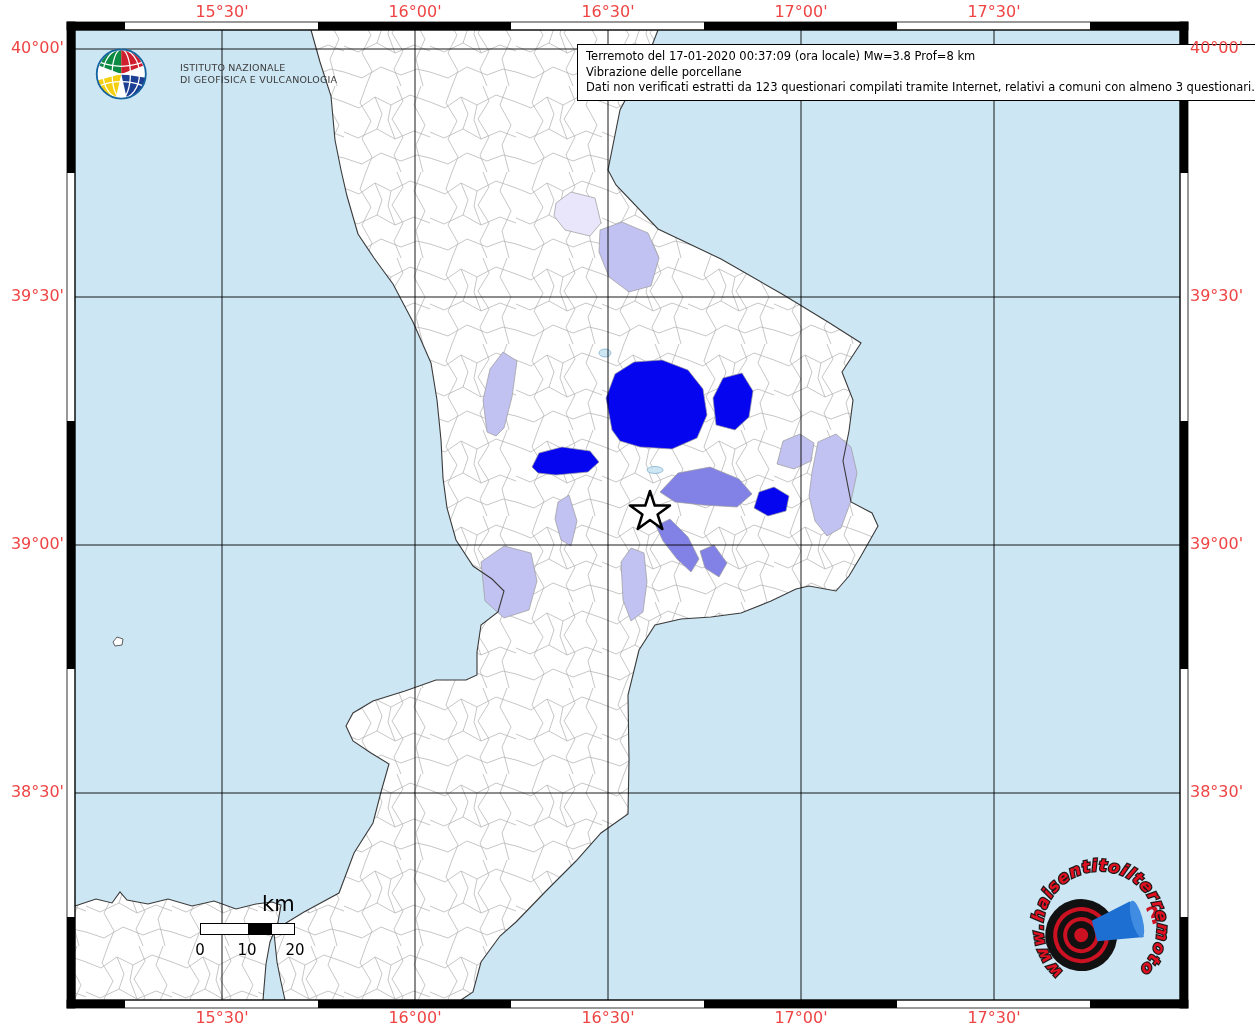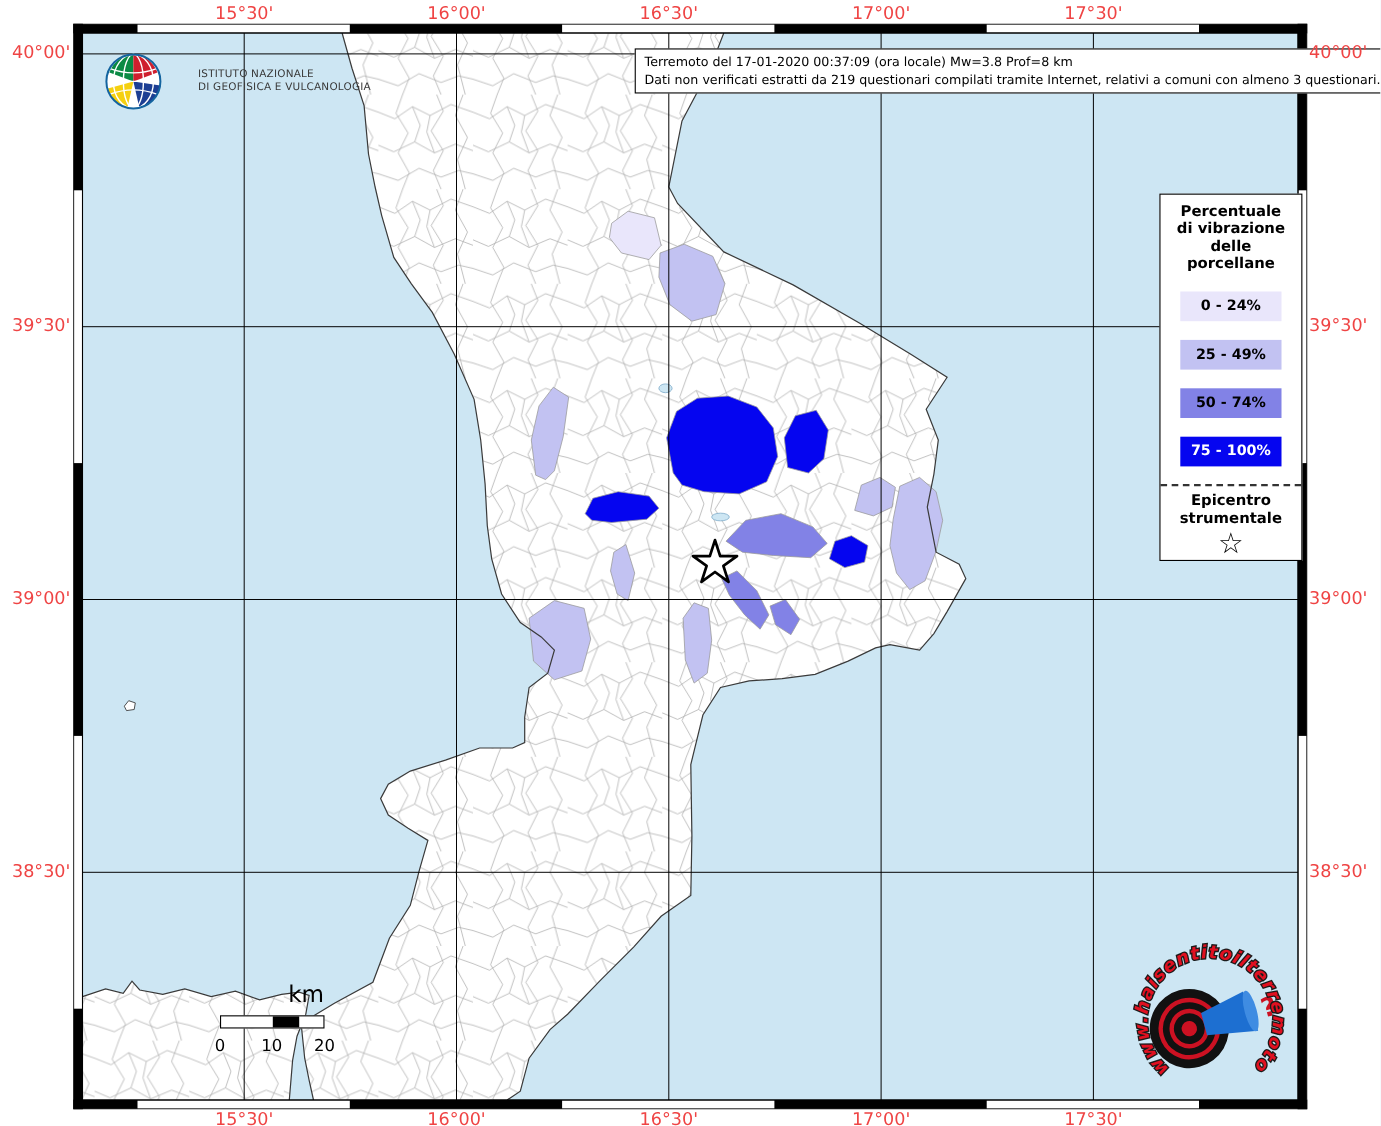--- a/index.html
+++ b/index.html
@@ -130,37 +130,24 @@
         <rect x="1180" y="22" width="8" height="151"></rect>
           <rect x="1180" y="421" width="8" height="248"></rect>
         <rect x="1180" y="917" width="8" height="91"></rect>
       </g>
       <rect x="75" y="30" width="1105" height="970" fill="none" stroke="#000" stroke-width="1"></rect>
     </g>
   </svg>
 
   <div class="title-box">
     <div>Terremoto del 17-01-2020 00:37:09 (ora locale) Mw=3.8 Prof=8 km</div>
-    <div>Dati non verificati estratti da 219 questionari compilati tramite Internet, relativi a comuni con almeno 3 questionari.</div>
-  </div>
-
-  <div class="legend">
-    <div class="legend-title">Percentuale
-di vibrazione
-delle
-porcellane</div>
-    <div class="swatch sw0">0 - 24%</div>
-    <div class="swatch sw1">25 - 49%</div>
-    <div class="swatch sw2">50 - 74%</div>
-    <div class="swatch sw3">75 - 100%</div>
-    <div class="legend-sep"></div>
-    <div class="legend-epi">Epicentro
-strumentale</div>
-    <div class="legend-star">☆</div>
-  </div>
+    <div>Vibrazione delle porcellane</div>
+    <div>Dati non verificati estratti da 123 questionari compilati tramite Internet, relativi a comuni con almeno 3 questionari.</div>
+  </div>
+
 
   <div class="ingv">
     <svg width="60" height="60" viewBox="0 0 66 66">
       <circle cx="30" cy="33" r="27" fill="#ffffff"></circle>
       <path d="M30,6 A27,27 0 0 0 6,24 L30,33 Z" fill="#0b8a44"></path>
       <path d="M30,6 A27,27 0 0 1 54,24 L30,33 Z" fill="#cf1f2e"></path>
       <path d="M57,37 A27,27 0 0 1 36,59.5 L30,33 Z" fill="#1c3e93"></path>
       <path d="M24,59.5 A27,27 0 0 1 4.5,40 L30,33 Z" fill="#f5d010"></path>
       <g stroke="#ffffff" stroke-width="1.4" fill="none">
         <ellipse cx="30" cy="33" rx="10" ry="27"></ellipse>

